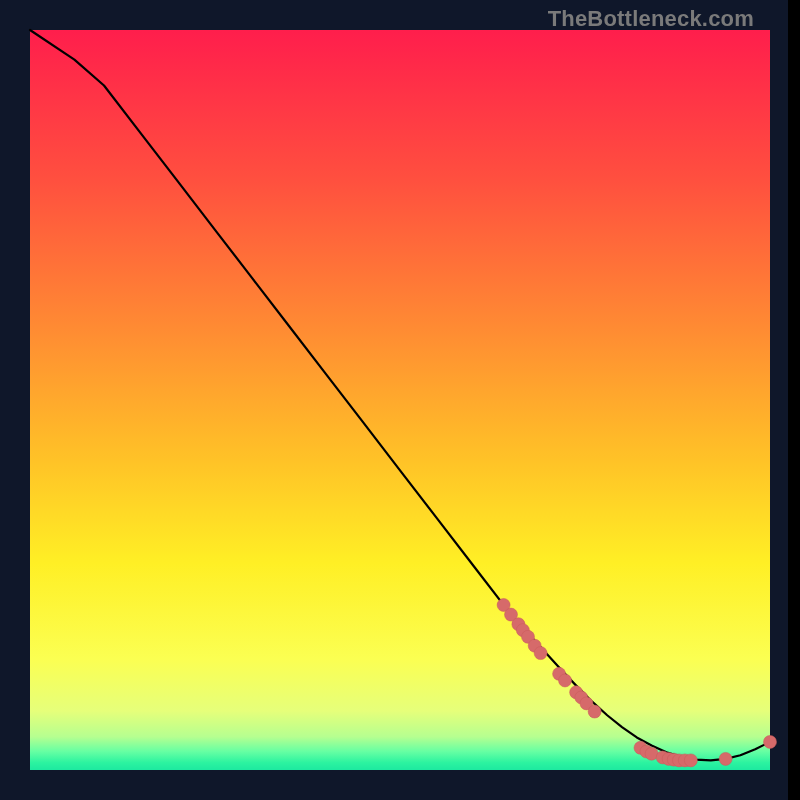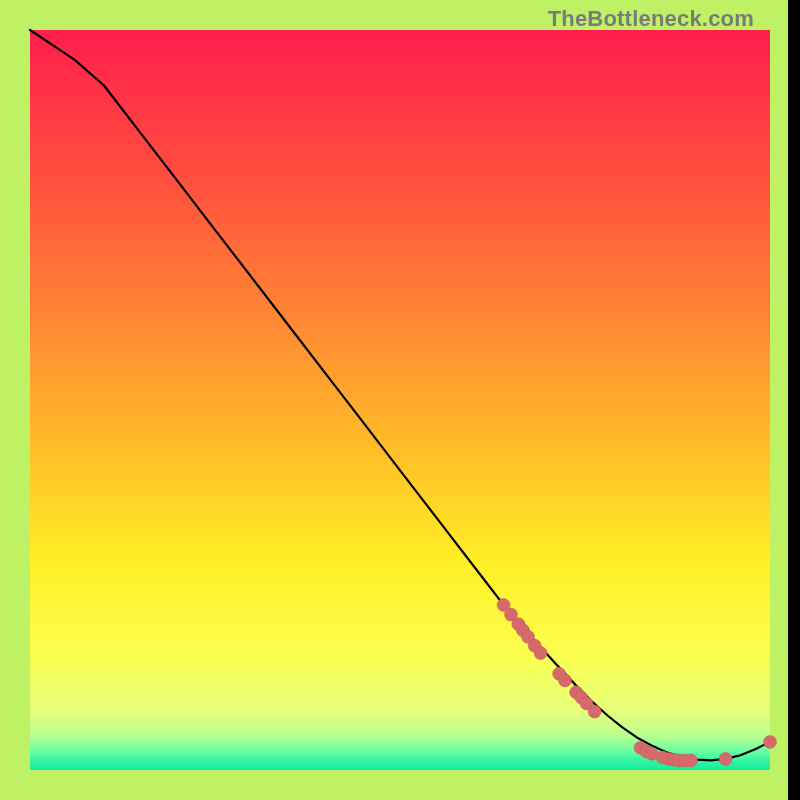--- a/index.html
+++ b/index.html
@@ -1,21 +1,21 @@
 <!DOCTYPE html>
 <html><head>
 <meta charset="utf-8">
 <style>
   * { margin: 0; padding: 0; box-sizing: border-box; }
   html, body { width: 800px; height: 800px; overflow: hidden; background: #000; }
   .chart-container {
     position: relative;
     width: 788px;
     height: 800px;
-    background: #bef264;
+    background: #0f172a;
   }
   .plot-area {
     position: absolute;
     left: 30px;
     top: 30px;
     width: 740px;
     height: 740px;
   }
   .gradient-bg {
     position: absolute;

